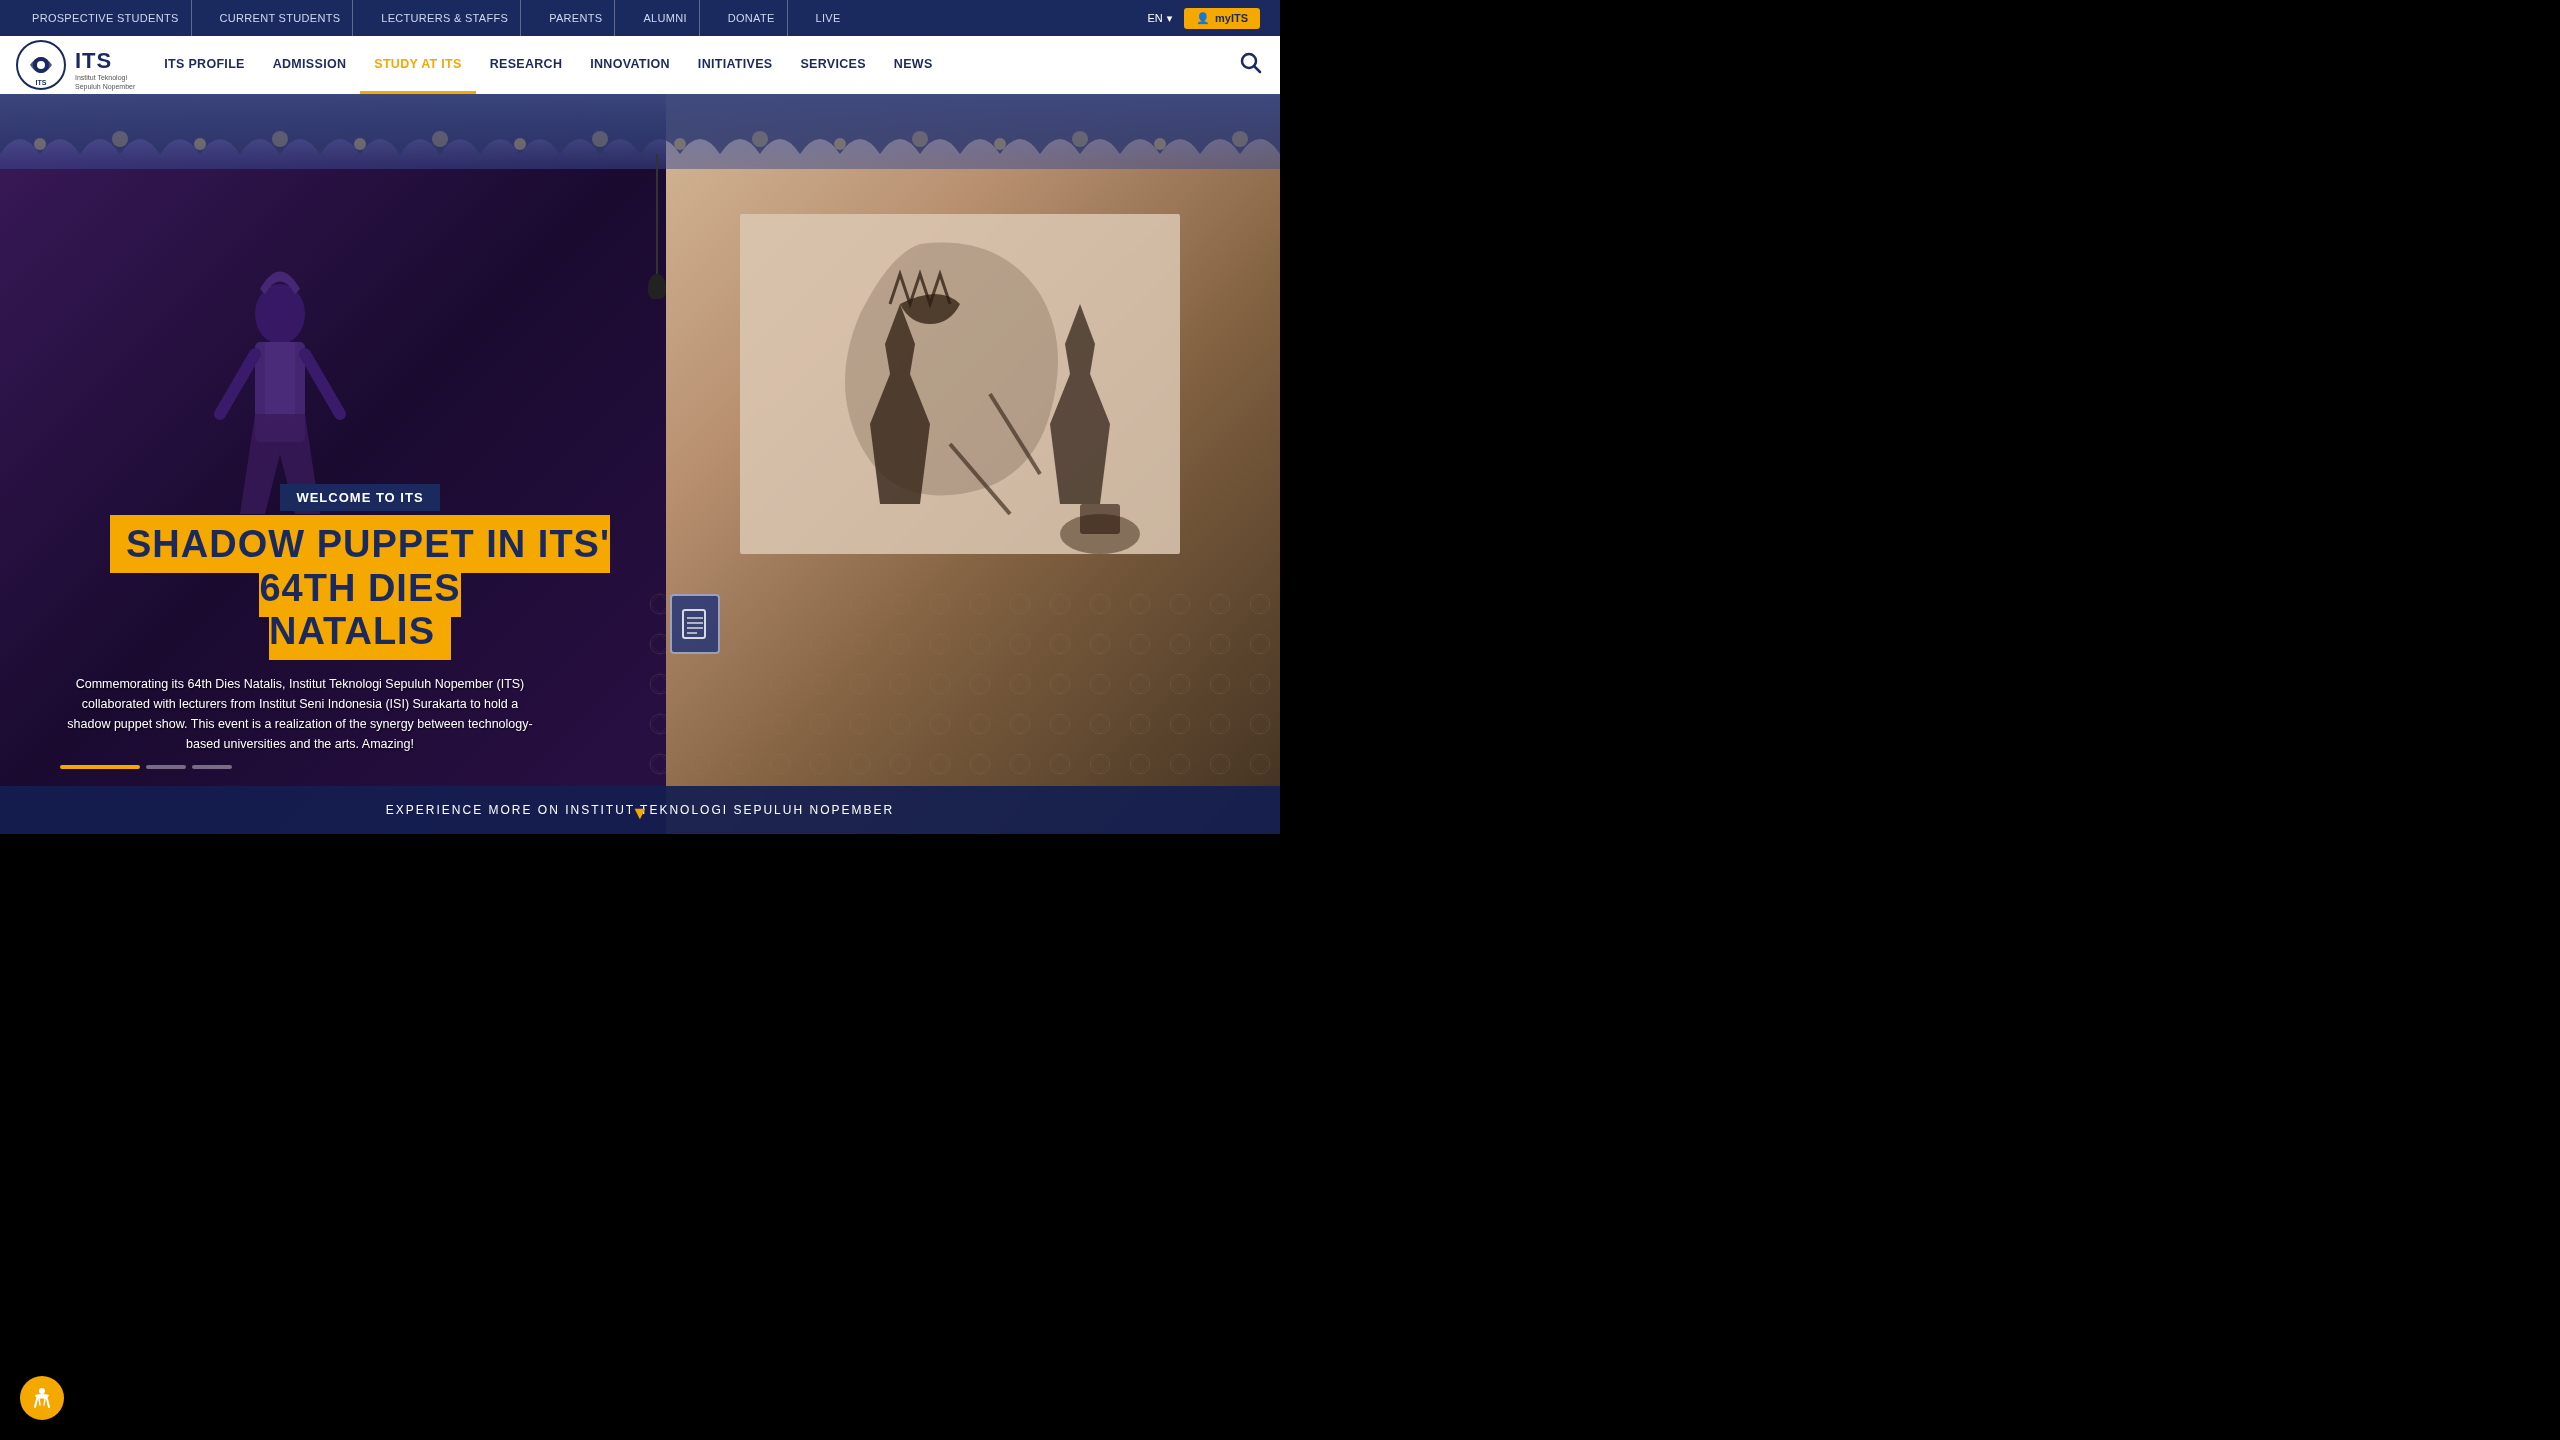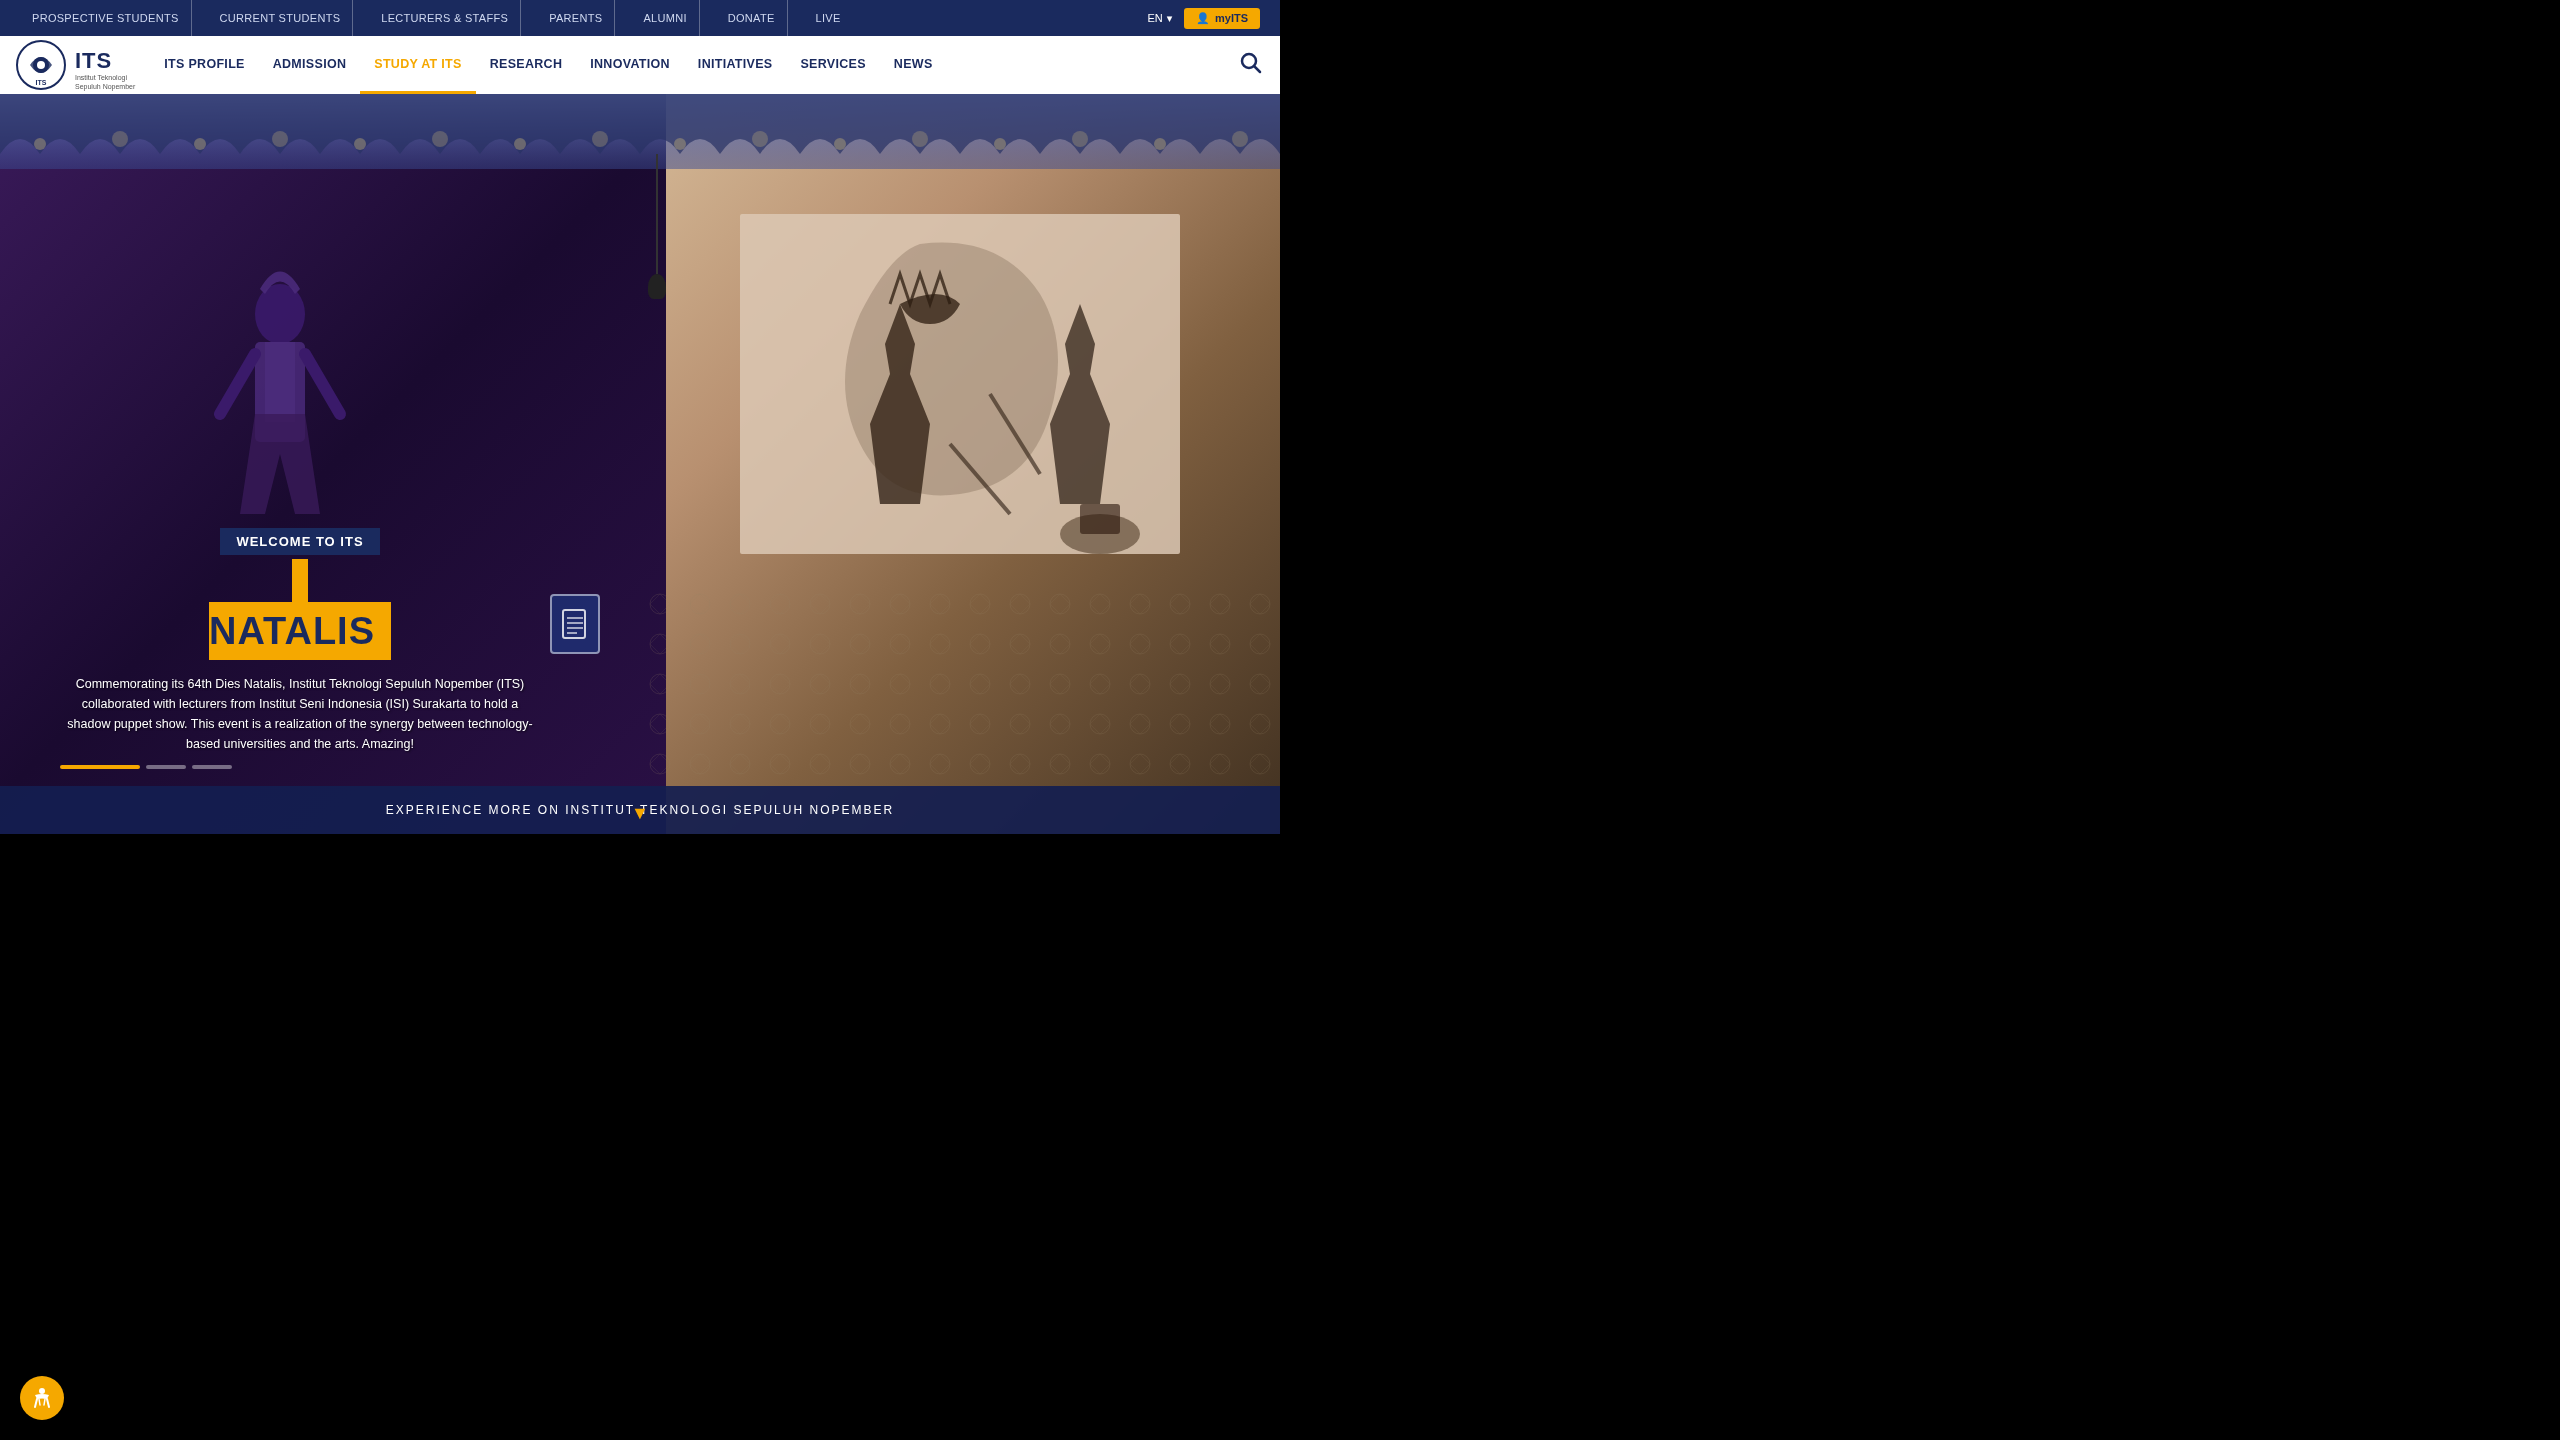--- a/index.html
+++ b/index.html
@@ -455,21 +455,21 @@
         </pattern>
       </defs>
       <rect width="640" height="200" fill="url(#geo)"></rect>
     </svg>
   </div>
 
   <div class="hero-content">
     <div class="hero-tag">WELCOME TO ITS</div>
     <div style="position:relative;">
       <span class="hero-title">
-        <br>
+        <span>SHADOW PUPPET IN ITS' 64TH DIES</span><br>
         <span>NATALIS</span>
       </span>
       <div class="hero-doc-icon">
         <svg width="28" height="32" viewBox="0 0 28 32">
           <rect x="2" y="2" width="22" height="28" rx="2" fill="none" stroke="rgba(255,255,255,0.8)" stroke-width="2"></rect>
           <line x1="6" y1="10" x2="22" y2="10" stroke="rgba(255,255,255,0.8)" stroke-width="1.5"></line>
           <line x1="6" y1="15" x2="22" y2="15" stroke="rgba(255,255,255,0.8)" stroke-width="1.5"></line>
           <line x1="6" y1="20" x2="22" y2="20" stroke="rgba(255,255,255,0.8)" stroke-width="1.5"></line>
           <line x1="6" y1="25" x2="16" y2="25" stroke="rgba(255,255,255,0.8)" stroke-width="1.5"></line>
         </svg>

